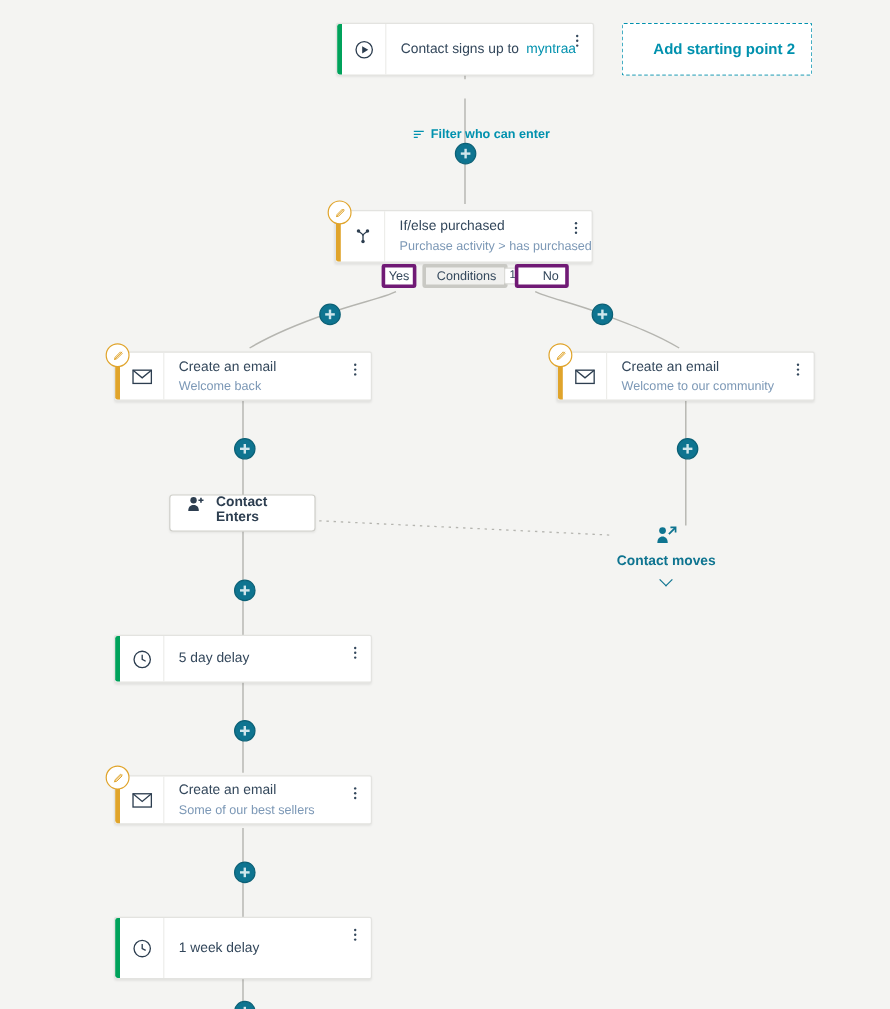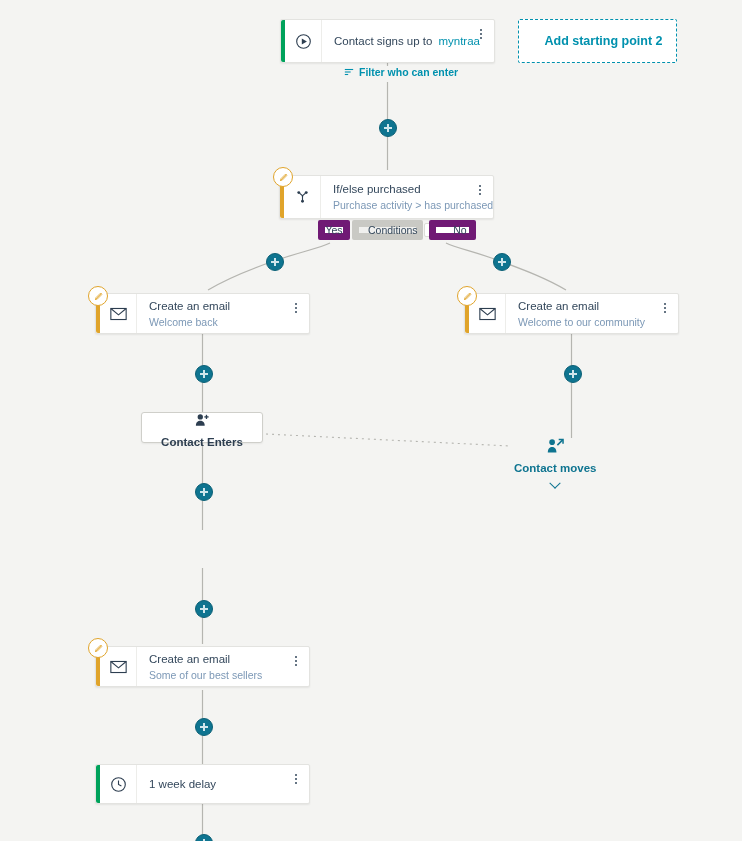--- a/index.html
+++ b/index.html
@@ -166,28 +166,29 @@
   .filter-link {
     position: absolute;
     display: flex;
     align-items: center;
     gap: 5px;
     color: #0091ae;
     font-size: 10.5px;
     font-weight: bold;
     cursor: pointer;
     white-space: nowrap;
+    margin-top: 40px;
   }
 
   
   .branch-btn {
     position: absolute;
     height: 20px;
     background: #ffffff;
-    border: 7px solid #701a75;
+    border: 3px solid #701a75;
     border-radius: 2px;
     display: flex;
     align-items: center;
     justify-content: center;
     gap: 6px;
     font-size: 10.5px;
     color: #33475b;
     padding: 0 9px;
     cursor: pointer;
     box-sizing: border-box;
@@ -207,30 +208,29 @@
     color: #33475b;
   }
 
   
   .chip-box {
     position: absolute;
     background: #ffffff;
     border: 1px solid #cfcfca;
     border-radius: 3px;
     display: flex;
-    align-items: center;
+    align-items: flex-start;
     gap: 9px;
     padding: 0 14px;
     font-size: 11.5px;
     font-weight: bold;
     color: #2d3e50;
     box-shadow: 0 1px 2px rgba(0,0,0,0.06);
     box-sizing: border-box;
     cursor: pointer;
-    flex-direction: column;
   }
   .moves-chip {
     position: absolute;
     display: flex;
     align-items: center;
     gap: 8px;
     color: #0e7490;
     font-size: 11.5px;
     font-weight: bold;
     cursor: pointer;
@@ -429,20 +429,37 @@
         <path d="M11 7.6 L16.6 2" stroke="#0e7490" stroke-width="1.6" fill="none"></path>
         <path d="M12.4 1.6 L17 1.6 L17 6.2" stroke="#0e7490" stroke-width="1.6" fill="none"></path>
       </svg>
     </span>
     <span>Contact moves</span>
     <span class="chev"></span>
   </div>
 
   <div class="plus-btn" style="left:195px; top:483px;"></div>
 
+  <div class="node" style="left:95px; top:529px; width:215px; height:40px;">
+    <div class="accent accent-green"></div>
+    <div class="icon-cell">
+      <svg width="17" height="17" viewBox="0 0 20 20">
+        <circle cx="10" cy="10" r="8" fill="none" stroke="#2d3e50" stroke-width="1.3"></circle>
+        <path d="M10 5.4 L10 10 L13.4 11.8" fill="none" stroke="#2d3e50" stroke-width="1.3"></path>
+      </svg>
+    </div>
+    <div class="body">
+      <div class="title">5 day delay</div>
+    </div>
+    <div class="kebab">
+      <i></i>
+      <i></i>
+      <i></i>
+    </div>
+  </div>
 
   <div class="plus-btn" style="left:195px; top:600px;"></div>
 
   <div class="draft-badge" style="left:88px; top:638px;">
     <svg width="9" height="9" viewBox="0 0 12 12">
       <path d="M8.6 1.6 L10.4 3.4 L4.4 9.4 L2 10 L2.6 7.6 Z" fill="none" stroke="#e0a42b" stroke-width="1.1"></path>
       <line x1="1.6" y1="10.4" x2="10.4" y2="1.6" stroke="#e0a42b" stroke-width="1"></line>
     </svg>
   </div>
   <div class="node" style="left:95px; top:646px; width:215px; height:41px;">
@@ -459,21 +476,21 @@
     </div>
     <div class="kebab">
       <i></i>
       <i></i>
       <i></i>
     </div>
   </div>
 
   <div class="plus-btn" style="left:195px; top:718px;"></div>
 
-  <div class="node" style="left:95px; top:764px; width:215px; height:40px;">
+  <div class="node" style="left:95px; top:764px; width:215px; height:52px;">
     <div class="accent accent-green"></div>
     <div class="icon-cell">
       <svg width="17" height="17" viewBox="0 0 20 20">
         <circle cx="10" cy="10" r="8" fill="none" stroke="#2d3e50" stroke-width="1.3"></circle>
         <path d="M10 5.4 L10 10 L13.4 11.8" fill="none" stroke="#2d3e50" stroke-width="1.3"></path>
       </svg>
     </div>
     <div class="body">
       <div class="title">1 week delay</div>
     </div>

